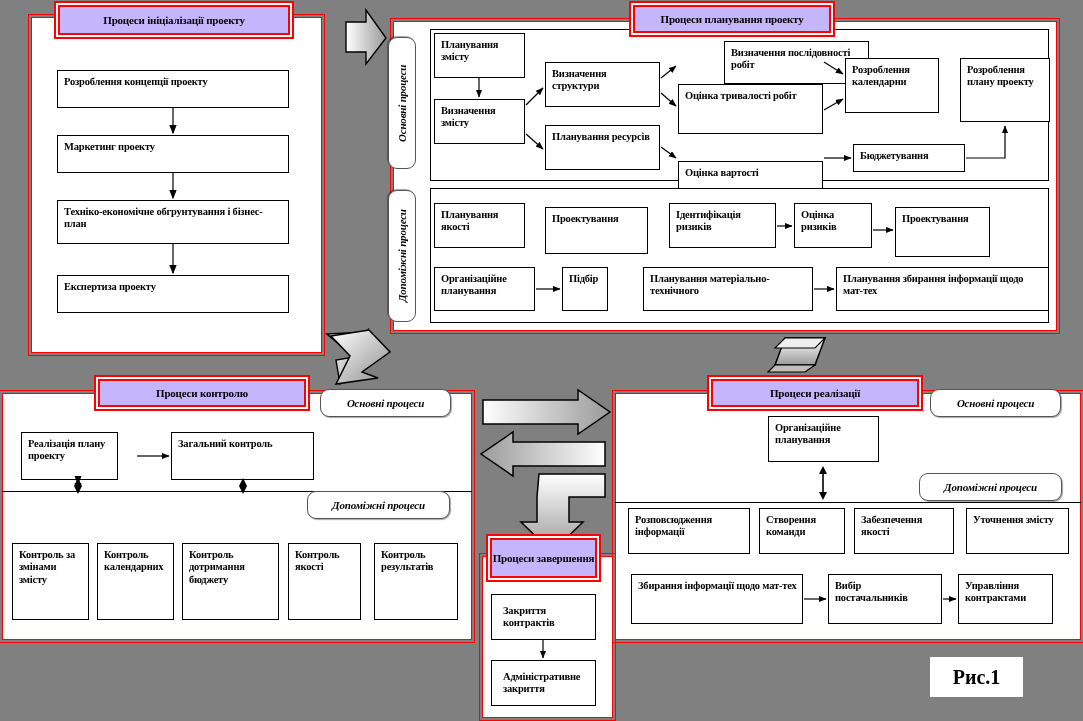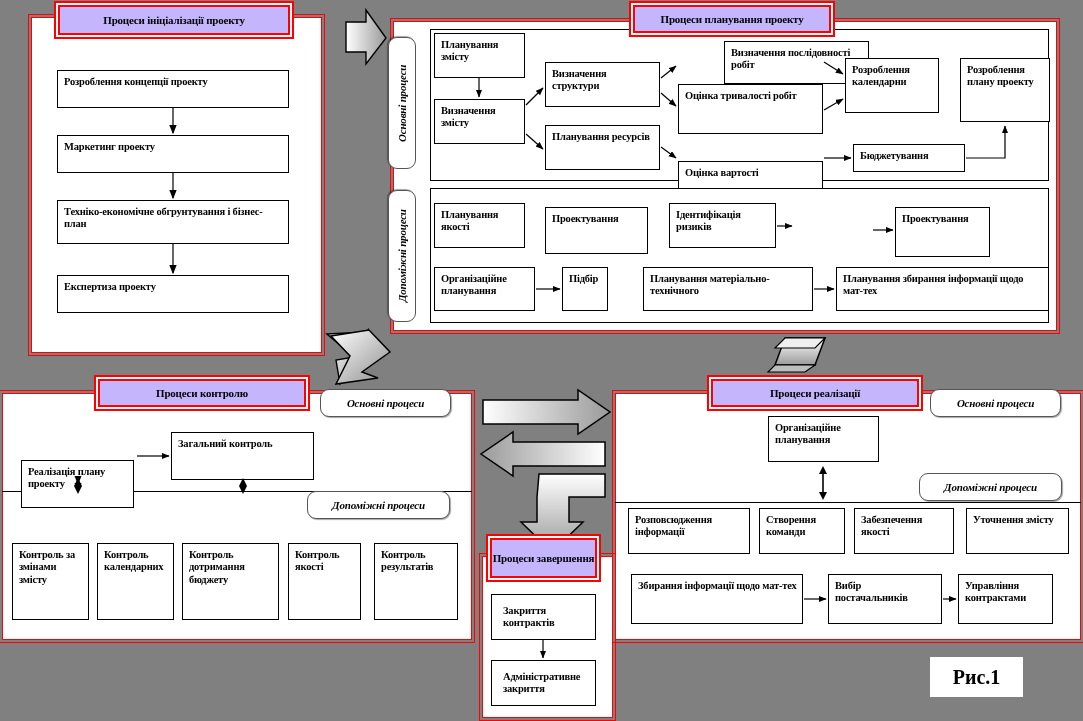--- a/index.html
+++ b/index.html
@@ -197,20 +197,21 @@
   <div class="pbox" style="left:678px;top:41px;width:145px;height:43px;margin-left:46px;">Визначення послідовності робіт</div>
   <div class="pbox" style="left:678px;top:84px;width:145px;height:50px;">Оцінка тривалості робіт</div>
   <div class="pbox" style="left:678px;top:144px;width:145px;height:28px;margin-top:17px;">Оцінка вартості</div>
   <div class="pbox" style="left:845px;top:58px;width:94px;height:55px;">Розроблення календарни</div>
   <div class="pbox" style="left:853px;top:144px;width:112px;height:28px;">Бюджетування</div>
   <div class="pbox" style="left:960px;top:58px;width:90px;height:64px;">Розроблення плану проекту</div>
 
   <div class="pbox" style="left:434px;top:203px;width:91px;height:45px;">Планування якості</div>
   <div class="pbox" style="left:545px;top:207px;width:103px;height:47px;">Проектування</div>
   <div class="pbox" style="left:669px;top:203px;width:107px;height:45px;">Ідентифікація ризиків</div>
+  <div class="pbox" style="left:794px;top:203px;width:78px;height:45px;">Оцінка ризиків</div>
   <div class="pbox" style="left:895px;top:207px;width:95px;height:50px;">Проектування</div>
   <div class="pbox" style="left:434px;top:267px;width:101px;height:44px;">Організаційне планування</div>
   <div class="pbox" style="left:562px;top:267px;width:46px;height:44px;">Підбір</div>
   <div class="pbox" style="left:643px;top:267px;width:170px;height:44px;">Планування матеріально-технічного</div>
   <div class="pbox" style="left:836px;top:267px;width:213px;height:44px;">Планування збирання інформації щодо мат-тех</div>
 
   <svg class="conn" width="1083" height="721">
 
     <line x1="479" y1="78" x2="479" y2="97" stroke="#000" stroke-width="1.2" marker-end="url(#ahs)"></line>
 
@@ -245,21 +246,21 @@
   </div>
 
   <div class="caption" style="left:98px;top:379px;width:208px;height:28px;">Процеси контролю</div>
 
   <div class="rlabel" style="left:320px;top:389px;width:131px;height:28px;">Основні процеси</div>
 
   <div class="divider" style="left:2px;top:491px;width:470px;"></div>
 
   <div class="rlabel" style="left:307px;top:491px;width:143px;height:28px;">Допоміжні процеси</div>
 
-  <div class="pbox" style="left:21px;top:432px;width:113px;height:48px;margin-top:28px;">Реалізація плану проекту</div>
+  <div class="pbox" style="left:21px;top:432px;width:97px;height:48px;">Реалізація плану проекту</div>
   <div class="pbox" style="left:171px;top:432px;width:143px;height:48px;">Загальний контроль</div>
 
   <div class="pbox" style="left:12px;top:543px;width:77px;height:77px;">Контроль за змінами змісту</div>
   <div class="pbox" style="left:97px;top:543px;width:77px;height:77px;">Контроль календарних</div>
   <div class="pbox" style="left:182px;top:543px;width:97px;height:77px;">Контроль дотримання бюджету</div>
   <div class="pbox" style="left:288px;top:543px;width:73px;height:77px;">Контроль якості</div>
   <div class="pbox" style="left:374px;top:543px;width:84px;height:77px;">Контроль результатів</div>
 
   <svg class="conn" width="1083" height="721">
 

